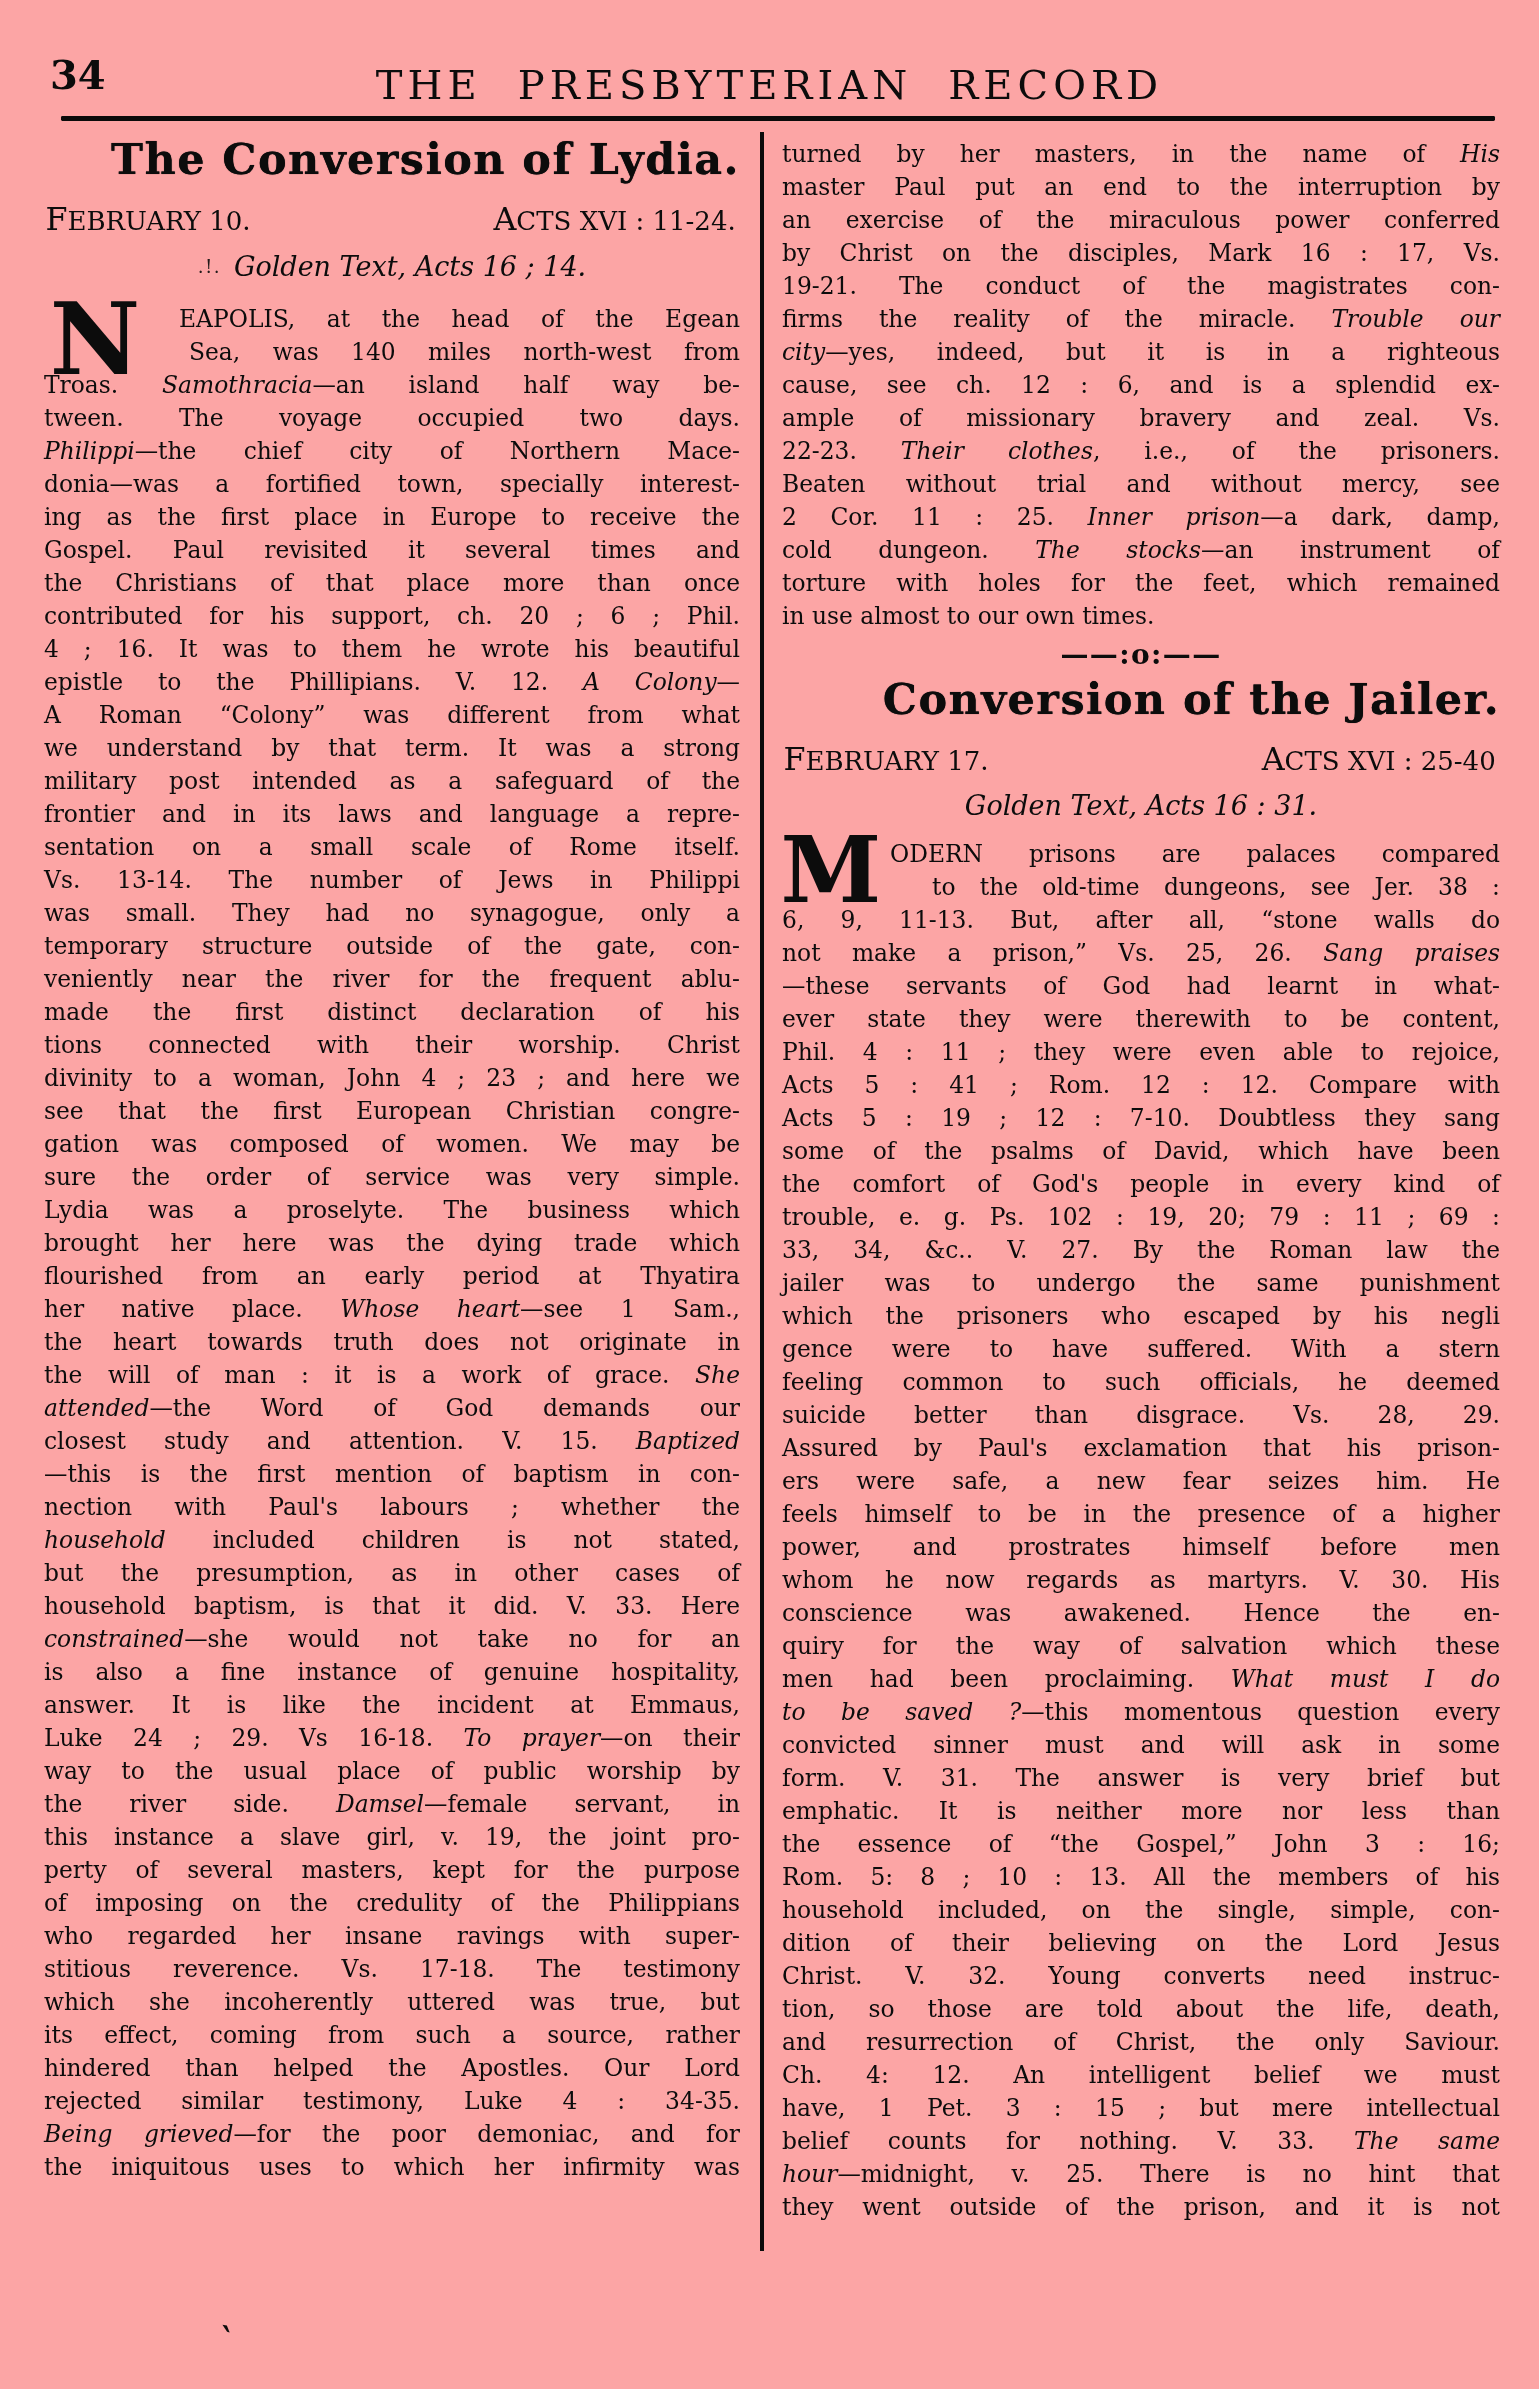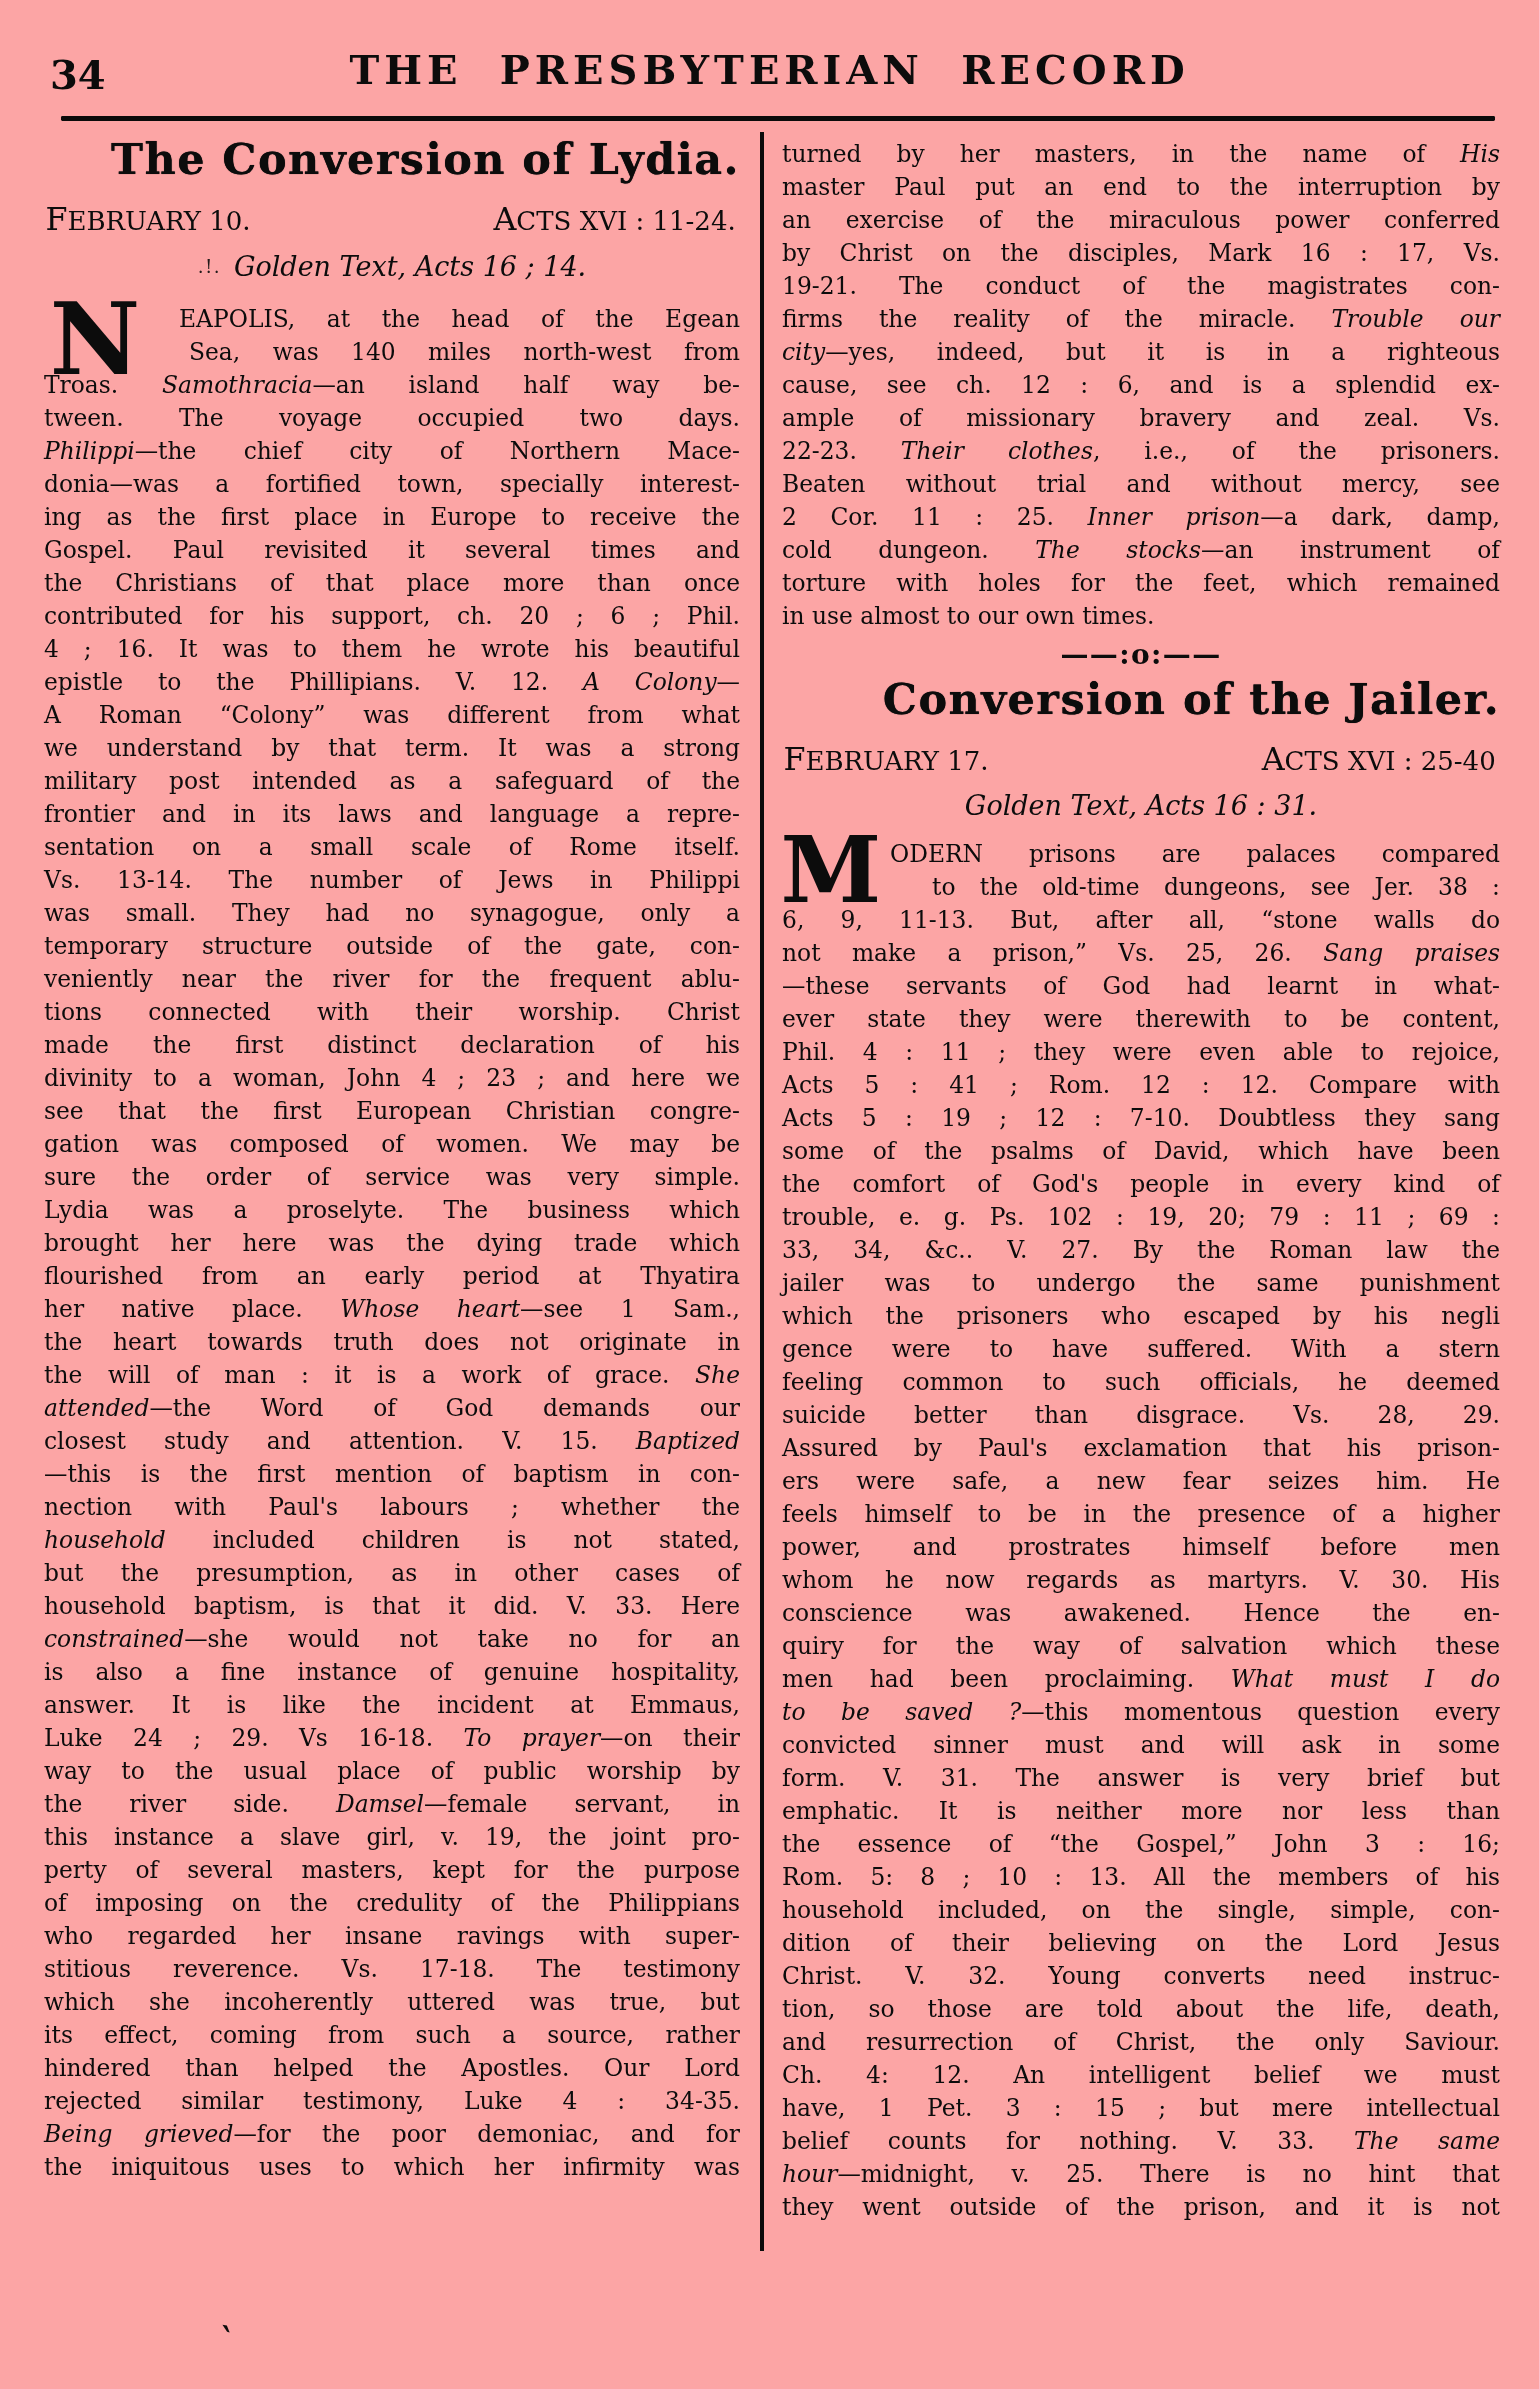--- a/index.html
+++ b/index.html
@@ -12,22 +12,22 @@
     overflow:hidden;
   }
   .page { position:absolute; inset:0; background:#fca5a5; }
 
   
   .page-number {
     position:absolute; left:50px; top:51px;
     font-size:40px; font-weight:bold;
   }
   .header-title {
-    position:absolute; left:0; right:0; top:46px;
-    text-align:center; font-size:40px; font-weight:bold;
+    position:absolute; left:0; right:0; top:62px;
+    text-align:center; font-size:40px; font-weight:normal;
     letter-spacing:5px; word-spacing:18.4px; white-space:nowrap;
   }
   .top-rule {
     position:absolute; left:61px; top:116px; width:1434px; height:5px;
     background:#0b0b0b; border-radius:1.4px;
   }
   .col-divider {
     position:absolute; left:760px; top:132px; width:3.5px; height:2119px;
     background:#0b0b0b;
   }
@@ -129,22 +129,22 @@
         <div class="tline">epistle to the Phillipians.  V. 12.  <i>A Colony</i>—</div>
         <div class="tline">A Roman “Colony” was different from what</div>
         <div class="tline">we understand by that term.  It was a strong</div>
         <div class="tline">military post intended as a safeguard of the</div>
         <div class="tline">frontier and in its laws and language a repre-</div>
         <div class="tline">sentation on a small scale of Rome itself.</div>
         <div class="tline">Vs. 13-14.  The number of Jews in Philippi</div>
         <div class="tline">was small.  They had no synagogue, only a</div>
         <div class="tline">temporary structure outside of the gate, con-</div>
         <div class="tline">veniently near the river for the frequent ablu-</div>
+        <div class="tline">made the first distinct declaration of his</div>
         <div class="tline">tions connected with their worship.  Christ</div>
-        <div class="tline">made the first distinct declaration of his</div>
         <div class="tline">divinity to a woman, John 4 ; 23 ; and here we</div>
         <div class="tline">see that the first European Christian congre-</div>
         <div class="tline">gation was composed of women.  We may be</div>
         <div class="tline">sure the order of service was very simple.</div>
         <div class="tline">Lydia was a proselyte.  The business which</div>
         <div class="tline">brought her here was the dying trade which</div>
         <div class="tline">flourished from an early period at Thyatira</div>
         <div class="tline">her native place.  <i>Whose heart</i>—see 1 Sam.,</div>
         <div class="tline">the heart towards truth does not originate in</div>
         <div class="tline">the will of man : it is a work of grace.  <i>She</i></div>

